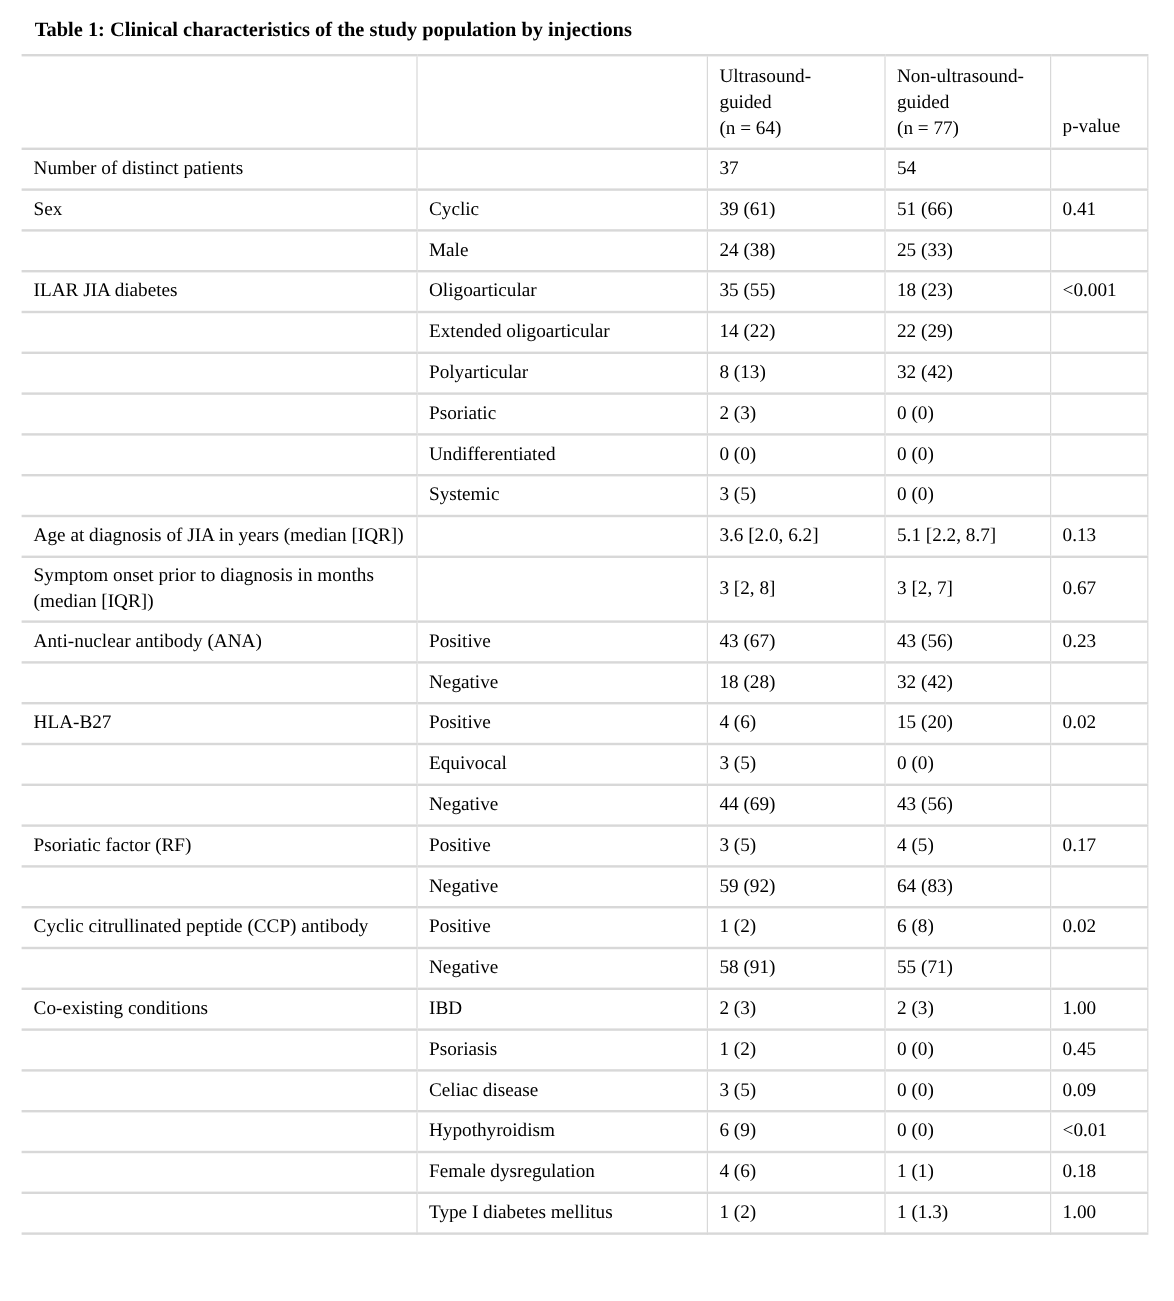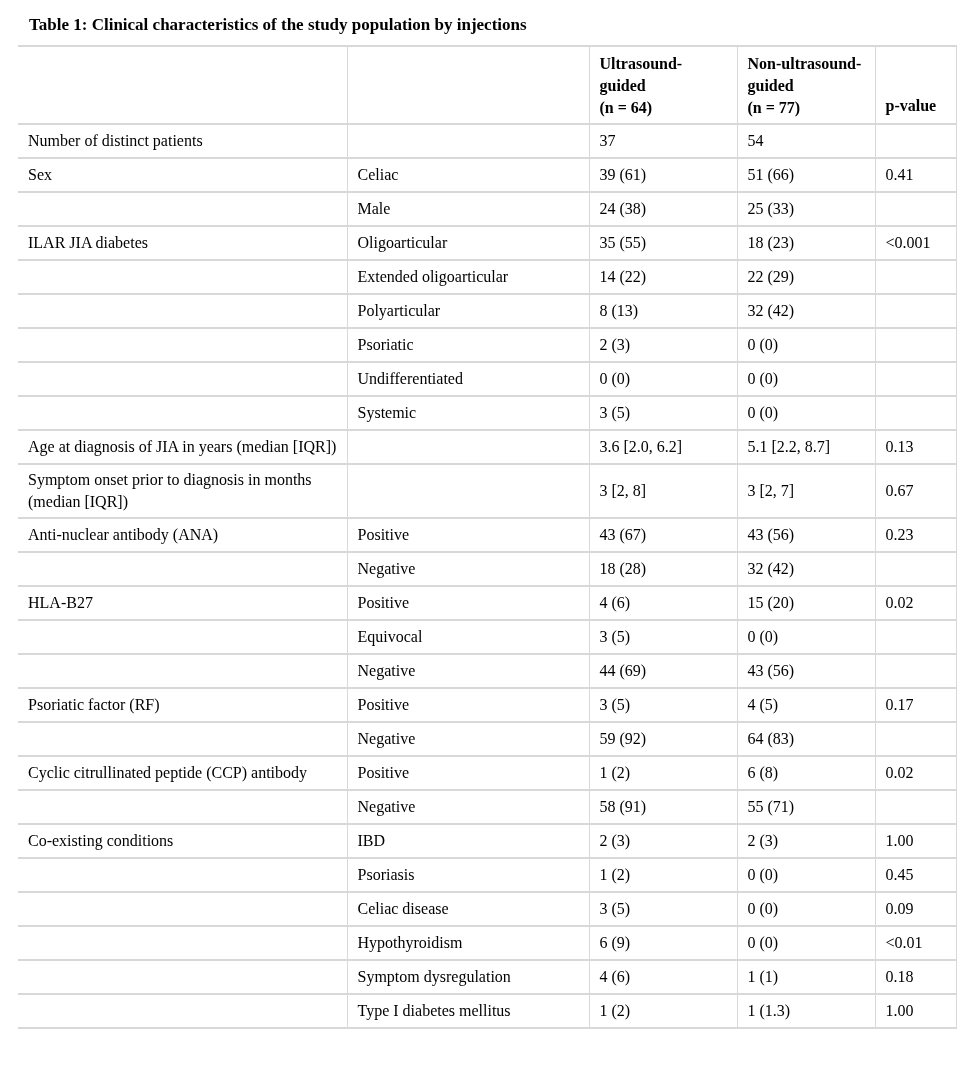--- a/index.html
+++ b/index.html
@@ -37,21 +37,21 @@
     font-size:16px;
     line-height:22px;
     padding:4px 6px 4px 10px;
     vertical-align:middle;
     text-align:left;
     overflow:hidden;
   }
   td:first-child{border-left:none;}
   thead tr{height:73px;}
   tbody tr{height:34px;}
-  .hdr{font-weight:bold;margin-top:40px;}
+  .hdr{font-weight:normal;margin-top:40px;}
   .hdr-top{vertical-align:top;padding-top:6px;white-space:pre-line;}
   .hdr-bottom{vertical-align:bottom;padding-bottom:6px;}
   .col-cat{width:329px;}
   .col-sub{width:242px;}
   .col-us{width:148px;}
   .col-non{width:138px;}
   .col-p{width:81px;}
 </style>
 </head>
 <body>
@@ -83,21 +83,21 @@
     <tbody id="table-body">
         <tr>
     <td>Number of distinct patients</td>
     <td></td>
     <td>37</td>
     <td>54</td>
     <td></td>
   </tr>
         <tr>
     <td>Sex</td>
-    <td>Celiac</td>
+    <td>Cyclic</td>
     <td>39 (61)</td>
     <td>51 (66)</td>
     <td>0.41</td>
   </tr>
         <tr>
     <td></td>
     <td>Male</td>
     <td>24 (38)</td>
     <td>25 (33)</td>
     <td></td>
@@ -244,21 +244,21 @@
   </tr>
         <tr>
     <td></td>
     <td>Hypothyroidism</td>
     <td>6 (9)</td>
     <td>0 (0)</td>
     <td>&lt;0.01</td>
   </tr>
         <tr>
     <td></td>
-    <td>Symptom dysregulation</td>
+    <td>Female dysregulation</td>
     <td>4 (6)</td>
     <td>1 (1)</td>
     <td>0.18</td>
   </tr>
         <tr>
     <td></td>
     <td>Type I diabetes mellitus</td>
     <td>1 (2)</td>
     <td>1 (1.3)</td>
     <td>1.00</td>

